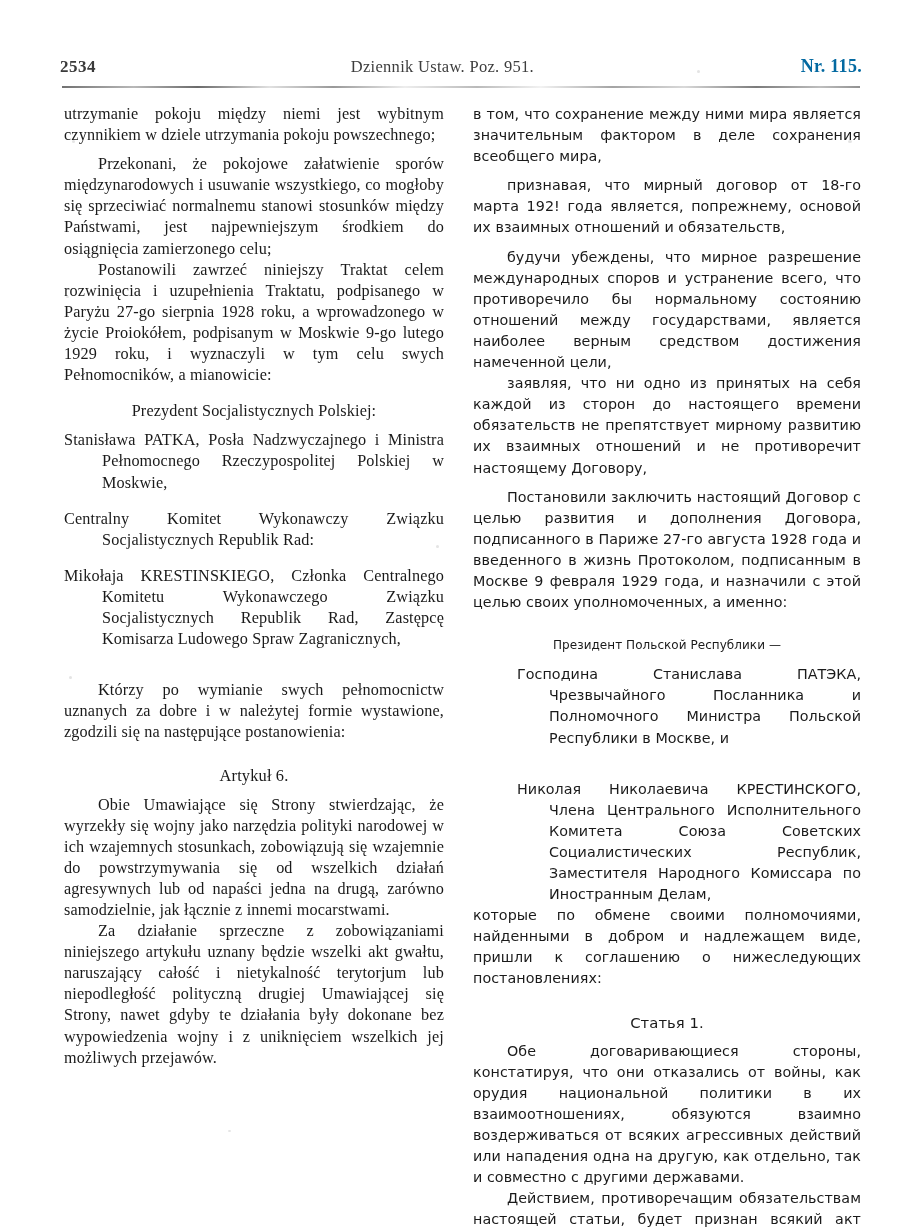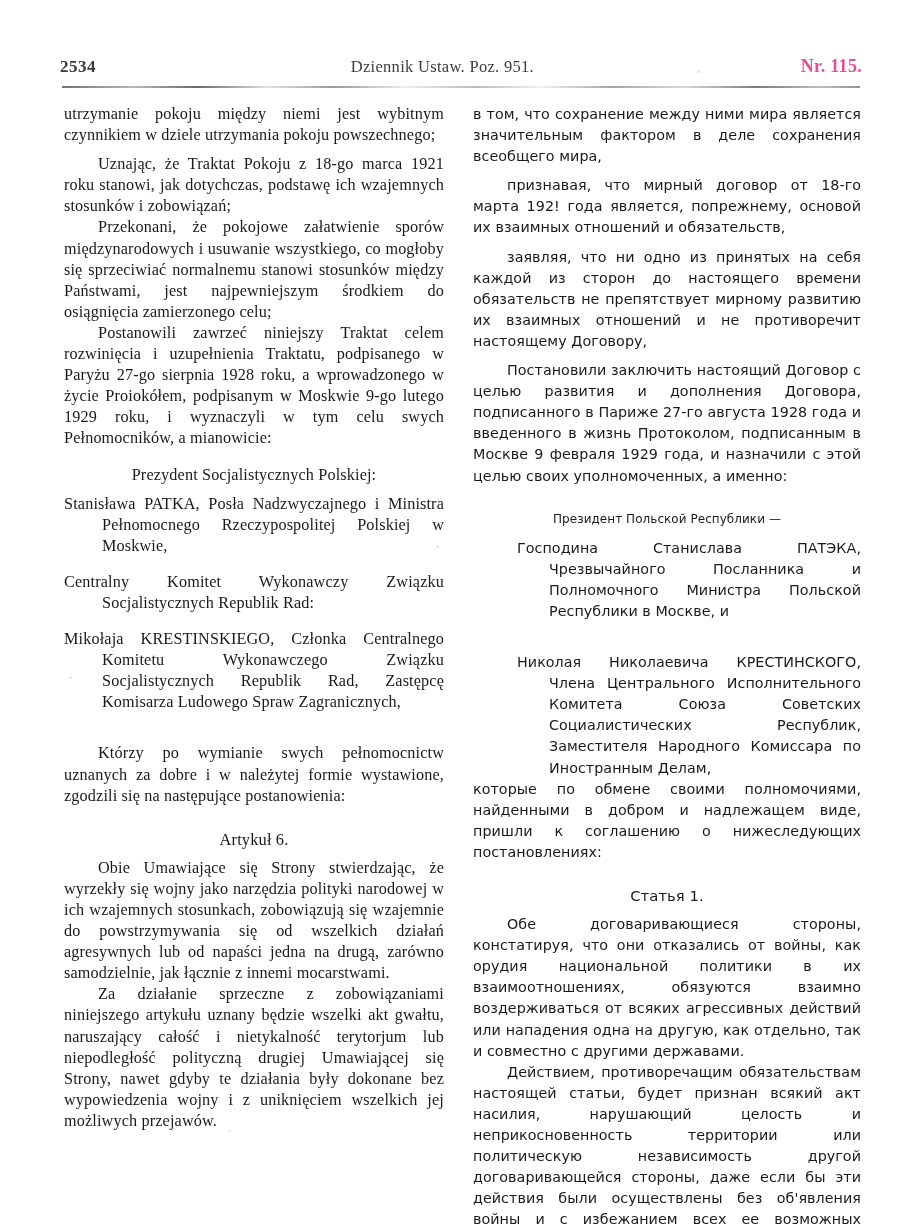--- a/index.html
+++ b/index.html
@@ -38,21 +38,21 @@
     font-size: 16.5px;
     letter-spacing: 0.3px;
     color: #3d3d3d;
     position: relative;
     left: -6px;
   }
   .hdr-issue {
     font-size: 18px;
     font-weight: 700;
     letter-spacing: 0.3px;
-    color: #ec4899;
+    color: #0369a1;
   }
   .hdr-rule {
     position: absolute;
     left: 62px;
     top: 86px;
     width: 798px;
     height: 2px;
     background: linear-gradient(to right,
       rgba(80,80,80,0.85) 0%,
       rgba(120,120,120,0.55) 9%,
@@ -158,21 +158,20 @@
     <div class="hdr-center">Dziennik Ustaw. Poz. 951.</div>
     <div class="hdr-issue">Nr. 115.</div>
   </div>
   <div class="hdr-rule"></div>
 
   <div class="columns">
 
     <div class="col col-pl">
       <p class="noindent">utrzymanie pokoju między niemi jest wybitnym czynnikiem w dziele utrzymania pokoju powszechnego;</p>
       <div class="gap-sm"></div>
-      <p class="indent">Uznając, że Traktat Pokoju z 18-go marca 1921 roku stanowi, jak dotychczas, podstawę ich wzajemnych stosunków i zobowiązań;</p>
       <p class="indent">Przekonani, że pokojowe załatwienie sporów międzynarodowych i usuwanie wszystkiego, co mogłoby się sprzeciwiać normalnemu stanowi stosunków między Państwami, jest najpewniejszym środkiem do osiągnięcia zamierzonego celu;</p>
       <p class="indent">Postanowili zawrzeć niniejszy Traktat celem rozwinięcia i uzupełnienia Traktatu, podpisanego w Paryżu 27-go sierpnia 1928 roku, a wprowadzonego w życie Proiokółem, podpisanym w Moskwie 9-go lutego 1929 roku, i wyznaczyli w tym celu swych Pełnomocników, a mianowicie:</p>
       <div class="gap-md"></div>
       <p class="center-head">Prezydent Socjalistycznych Polskiej:</p>
       <div class="gap-sm"></div>
       <p class="hang">Stanisława PATKA, Posła Nadzwyczajnego i Ministra Pełnomocnego Rzeczypospolitej Polskiej w Moskwie,</p>
       <div class="gap-md"></div>
       <p class="hang">Centralny Komitet Wykonawczy Związku Socjalistycznych Republik Rad:</p>
       <div class="gap-md"></div>
       <p class="hang">Mikołaja KRESTINSKIEGO, Członka Centralnego Komitetu Wykonawczego Związku Socjalistycznych Republik Rad, Zastępcę Komisarza Ludowego Spraw Zagranicznych,</p>
@@ -184,20 +183,21 @@
       <p class="indent">Obie Umawiające się Strony stwierdzając, że wyrzekły się wojny jako narzędzia polityki narodowej w ich wzajemnych stosunkach, zobowiązują się wzajemnie do powstrzymywania się od wszelkich działań agresywnych lub od napaści jedna na drugą, zarówno samodzielnie, jak łącznie z innemi mocarstwami.</p>
       <p class="indent">Za działanie sprzeczne z zobowiązaniami niniejszego artykułu uznany będzie wszelki akt gwałtu, naruszający całość i nietykalność terytorjum lub niepodległość polityczną drugiej Umawiającej się Strony, nawet gdyby te działania były dokonane bez wypowiedzenia wojny i z uniknięciem wszelkich jej możliwych przejawów.</p>
 
     </div>
 
     <div class="col col-ru">
       <p class="noindent">в том, что сохранение между ними мира является значительным фактором в деле сохранения всеобщего мира,</p>
       <div class="gap-sm"></div>
       <p class="indent">признавая, что мирный договор от 18-го марта 192! года является, попрежнему, основой их взаимных отношений и обязательств,</p>
       <div class="gap-sm"></div>
+      <p class="indent">будучи убеждены, что мирное разрешение международных споров и устранение всего, что противоречило бы нормальному состоянию отношений между государствами, является наиболее верным средством достижения намеченной цели,</p>
       <p class="indent">заявляя, что ни одно из принятых на себя каждой из сторон до настоящего времени обязательств не препятствует мирному развитию их взаимных отношений и не противоречит настоящему Договору,</p>
       <div class="gap-sm"></div>
       <p class="indent">Постановили заключить настоящий Договор с целью развития и дополнения Договора, подписанного в Париже 27-го августа 1928 года и введенного в жизнь Протоколом, подписанным в Москве 9 февраля 1929 года, и назначили с этой целью своих уполномоченных, а именно:</p>
       <div class="gap-lg"></div>
       <p class="center-head">Президент Польской Республики —</p>
       <div class="gap-sm"></div>
       <p class="hang">Господина Станислава ПАТЭКА, Чрезвычайного Посланника и Полномочного Министра Польской Республики в Москве, и</p>
       <div class="gap-md"></div>
       <div class="gap-md"></div>
       <p class="hang">Николая Николаевича КРЕСТИНСКОГО, Члена Центрального Исполнительного Комитета Союза Советских Социалистических Республик, Заместителя Народного Комиссара по Иностранным Делам,</p>

